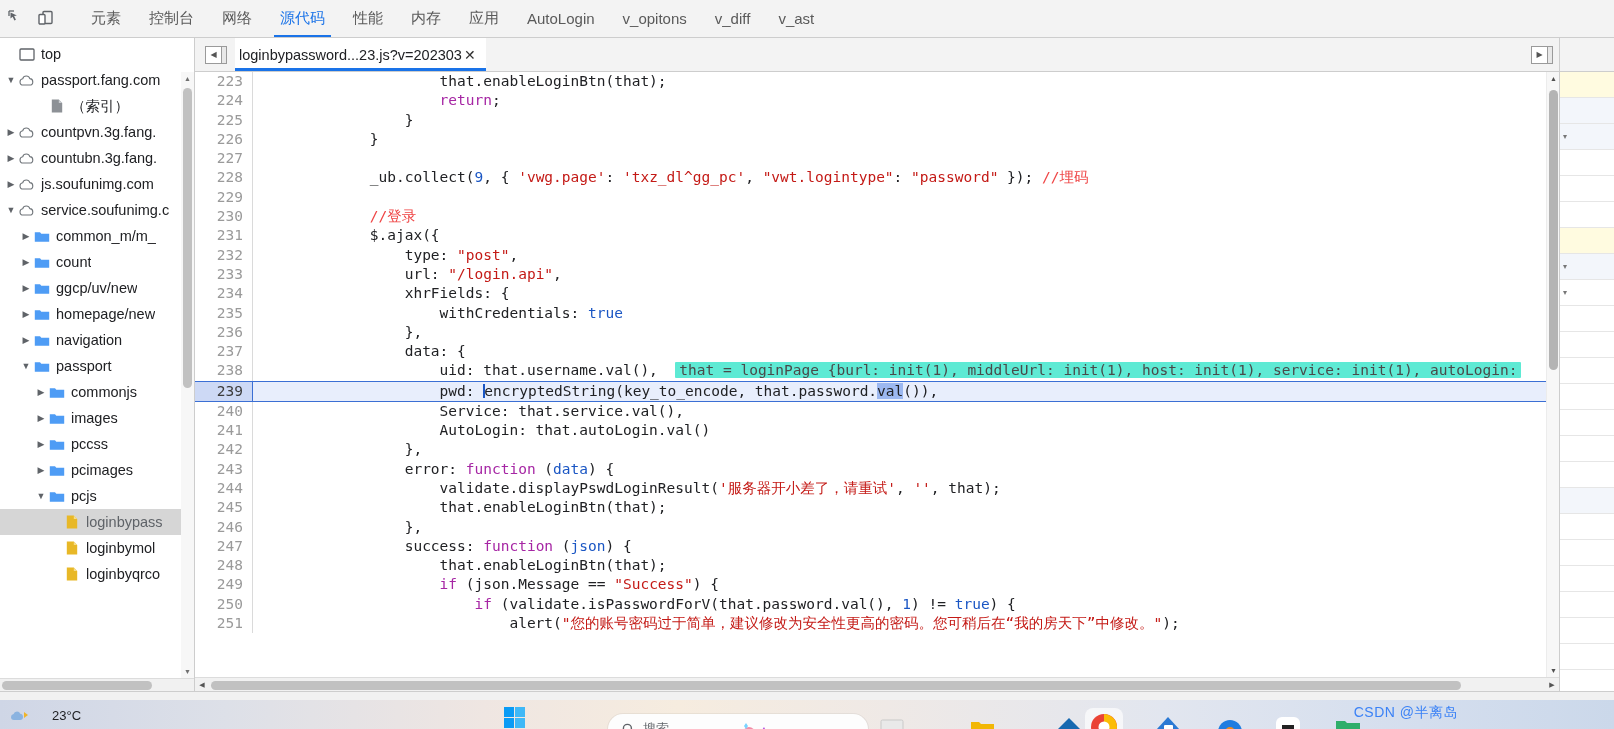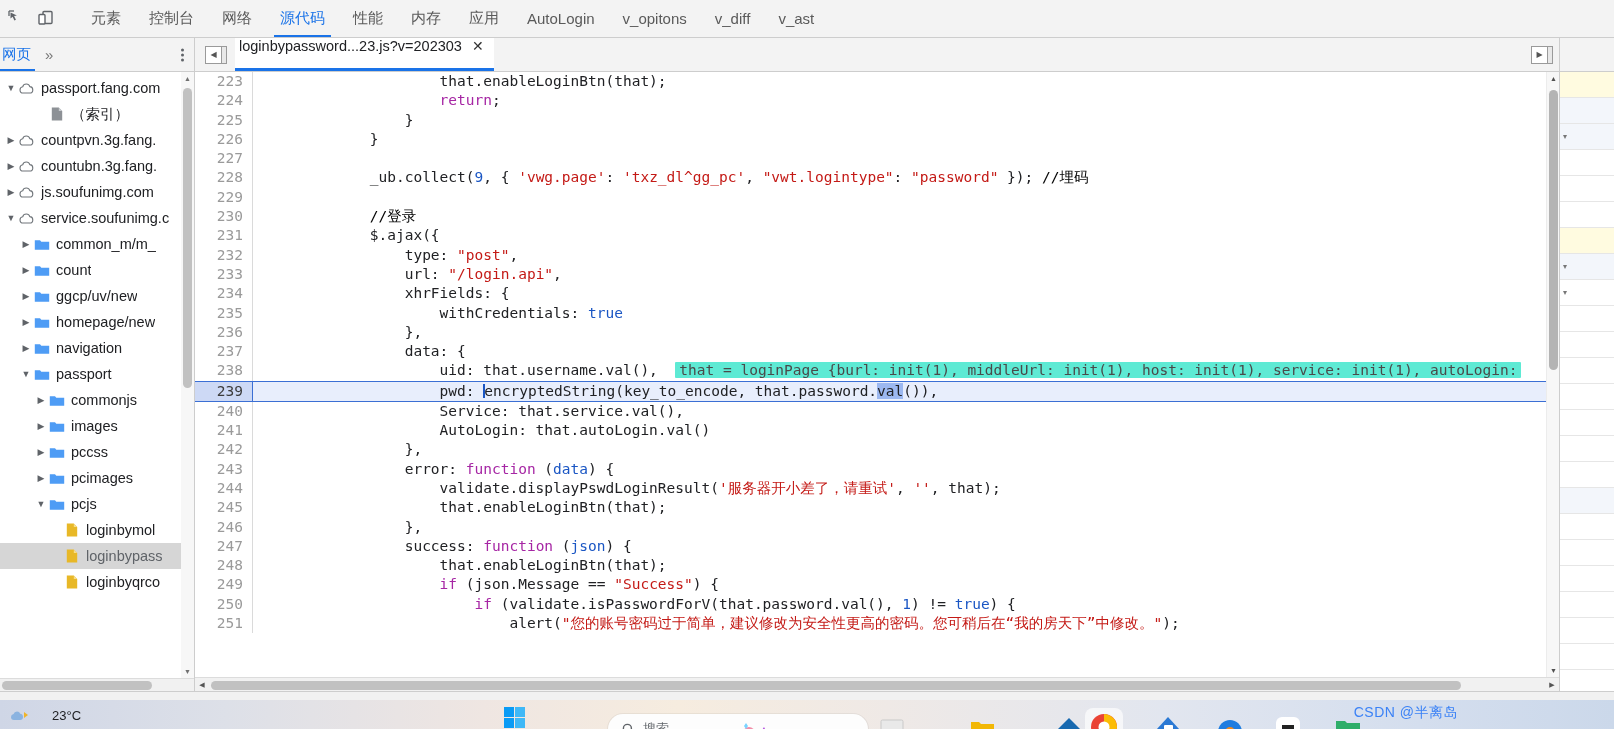--- a/index.html
+++ b/index.html
@@ -125,21 +125,21 @@
     display: flex; align-items: center; position: relative;
   }
   .panel-toggle {
     width: 22px; height: 18px; margin: 0 8px 0 10px;
     border: 1px solid #9a9a9a; display: flex; align-items: center; cursor: pointer;
     background:#fff;
   }
   .panel-toggle .pt-arrow { flex:1; display:flex; align-items:center; justify-content:center; font-size:8px; color:#555;}
   .panel-toggle .pt-bar { width: 5px; height: 100%; border-left: 1px solid #9a9a9a; background:#e8e8e8; }
   .file-tab {
-    display: flex; gap: 10px; height: 100%;
+    display: flex; align-items: center; gap: 2px; height: 100%;
     padding: 0 10px 0 4px; font-size: 14.5px; color: #202124;
     position: relative; cursor: pointer; background: #fff;
   }
   .file-tab::after {
     content:""; position:absolute; left:0; right:0; bottom:0; height: 3px; background:#1a73e8;
   }
   .file-tab .close { font-size: 14px; color: #333; font-weight: bold; cursor: pointer; }
   .tabbar-right {
     position: absolute; right: 6px; top: 50%; transform: translateY(-50%);
     width: 22px; height: 18px; border: 1px solid #9a9a9a; display: flex; align-items: center;
@@ -165,21 +165,21 @@
     width: 58px; min-width: 58px; text-align: right; padding-right: 9px;
     color: #9a9a9a; user-select: none;
     border-right: 1px solid #dadada;
   }
   .cline.hl .gut { background: #cdd9f5; color: #3b3b3b; border-right: 1px solid #3b6fd4; }
   .ctext { padding-left: 12px; color: #202124; overflow: hidden; }
 
   
   .kw   { color: #a626a4; }         
   .str  { color: #c41a16; }         
-  .com  { color: #000000; }         
+  .com  { color: #ef4444; }         
   .num  { color: #1a56c4; }         
   .blu  { color: #1a56c4; }         
   .pln  { color: #202124; }
 
   .inline-hint {
     background: #5eead4; color: #4a4a4a; padding: 0 4px;
     border-radius: 1px;
   }
   .sel-token { background: #9cb8f0; }
   .cursor-caret {
@@ -318,32 +318,30 @@
         </div>
       <div class="dt-tab">
           <span>v_ast</span>
         </div>
     </div>
   </div>
 
   <div class="main-row">
 
     <div class="navigator">
-      <div class="nav-tabbar">
-        <div class="nav-tab">
-          <span>网页</span>
-        </div>
-        <div class="nav-more">»</div>
-        <div class="nav-kebab">
-            <i></i>
-            <i></i>
-            <i></i>
-          </div>
-      </div>
       <div class="tree" id="tree">
+          <div class="tree-row" style="padding-left: 4px;">
+            <span class="tw blank">▶</span>
+            <span class="ticon">
+              <svg width="16" height="13" viewBox="0 0 16 13">
+                <rect x="1" y="1" width="14" height="11" rx="1" fill="none" stroke="#5f6368" stroke-width="1.3"></rect>
+              </svg>
+            </span>
+            <span class="tlabel">top</span>
+          </div>
           <div class="tree-row" style="padding-left: 4px;">
             <span class="tw">▼</span>
             <span class="ticon">
               <svg width="16" height="13" viewBox="0 0 16 13">
                 <path d="M4.2 11 q-3.2 0 -3.2 -3.1 q0 -2.7 2.7 -3.1 q.7 -2.8 3.6 -2.8 q2.8 0 3.5 2.6 q3 .2 3 3.3 q0 3.1 -3.2 3.1 z" fill="none" stroke="#70757a" stroke-width="1.1"></path>
               </svg>
             </span>
             <span class="tlabel">passport.fang.com</span>
           </div>
           <div class="tree-row" style="padding-left: 34px;">
@@ -484,39 +482,39 @@
           </div>
           <div class="tree-row" style="padding-left: 34px;">
             <span class="tw">▼</span>
             <span class="ticon">
               <svg width="16" height="13" viewBox="0 0 16 13">
                 <path d="M.8 2.2 h5.2 l1.3 1.5 h7.9 v8.1 H.8z" fill="#4e9cf5"></path>
               </svg>
             </span>
             <span class="tlabel">pcjs</span>
           </div>
-          <div class="tree-row" style="padding-left: 49px;">
+          <div class="tree-row selected" style="padding-left: 49px;">
             <span class="tw blank">▶</span>
             <span class="ticon">
               <svg width="12" height="14" viewBox="0 0 12 14">
                 <path d="M.8 .6 h7 l3.4 3.4 v9.4 H.8z" fill="#e8b827"></path>
                 <path d="M7.8 .6 v3.4 h3.4z" fill="#f6dd8d"></path>
               </svg>
             </span>
-            <span class="tlabel">loginbymol</span>
-          </div>
-          <div class="tree-row selected" style="padding-left: 49px;">
+            <span class="tlabel">loginbypass</span>
+          </div>
+          <div class="tree-row" style="padding-left: 49px;">
             <span class="tw blank">▶</span>
             <span class="ticon">
               <svg width="12" height="14" viewBox="0 0 12 14">
                 <path d="M.8 .6 h7 l3.4 3.4 v9.4 H.8z" fill="#e8b827"></path>
                 <path d="M7.8 .6 v3.4 h3.4z" fill="#f6dd8d"></path>
               </svg>
             </span>
-            <span class="tlabel">loginbypass</span>
+            <span class="tlabel">loginbymol</span>
           </div>
           <div class="tree-row" style="padding-left: 49px;">
             <span class="tw blank">▶</span>
             <span class="ticon">
               <svg width="12" height="14" viewBox="0 0 12 14">
                 <path d="M.8 .6 h7 l3.4 3.4 v9.4 H.8z" fill="#e8b827"></path>
                 <path d="M7.8 .6 v3.4 h3.4z" fill="#f6dd8d"></path>
               </svg>
             </span>
             <span class="tlabel">loginbyqrco</span>

